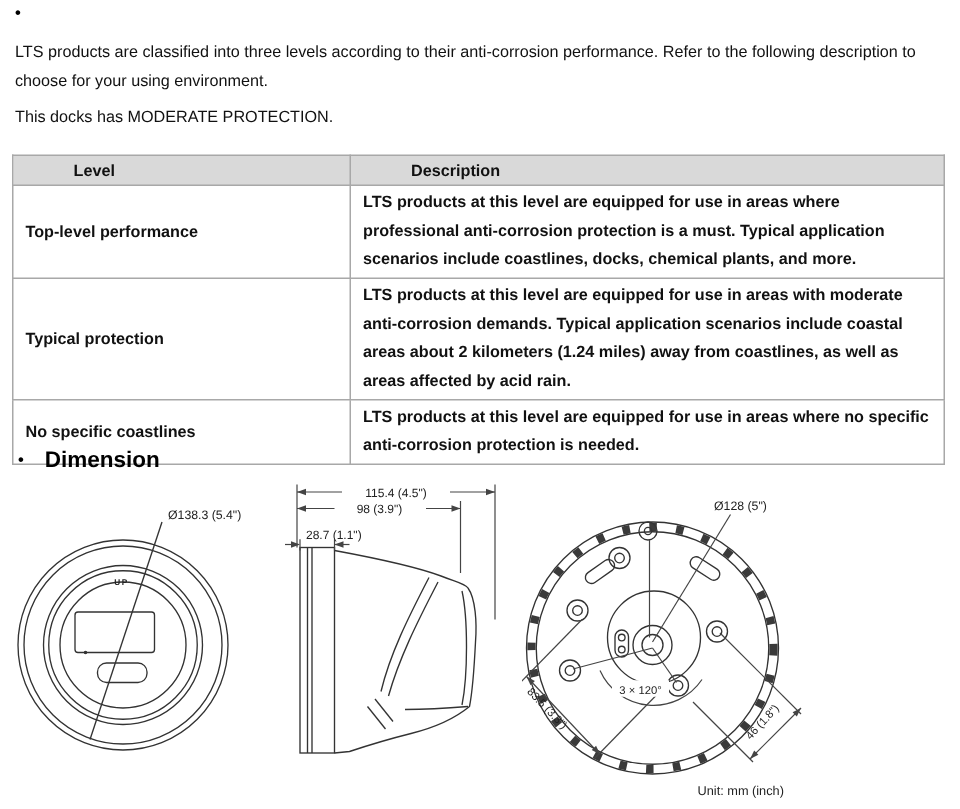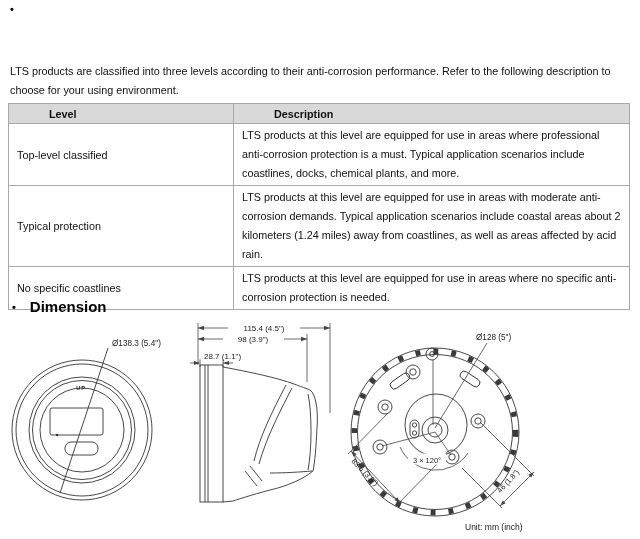--- a/index.html
+++ b/index.html
@@ -7,29 +7,29 @@
     position:relative;width:640px;height:539px;background:#ffffff;
     font-family:"Liberation Sans",sans-serif;color:#1a1a1a;overflow:hidden;
   }
   .h1{
     position:absolute;display:flex;align-items:baseline;gap:14px;
     font-size:15px;font-weight:bold;color:#000;
   }
   .h1 .bullet{font-size:11px;transform:translateY(-1px);}
   .bodytext{
     position:absolute;left:10px;width:624px;
-    font-size:10.8px;line-height:19px;color:#111;margin-top:36px;
+    font-size:10.8px;line-height:19px;color:#111;
   }
   table.rating{
     position:absolute;left:8px;top:103px;width:622px;
     border-collapse:collapse;table-layout:fixed;
     font-size:10.8px;color:#111;
   }
   table.rating th,table.rating td{
-    border:1px solid #a8a8a8;padding:2px 8px;vertical-align:middle;
+    border:1px solid #a8a8a8;padding:2px 8px;vertical-align:middle;font-weight:bold;
   }
   table.rating th{
     background:#d9d9d9;text-align:left;font-weight:bold;height:15px;padding-left:40px;
   }
   td.lvl{width:176px;}
   td.desc{line-height:19px;}
   svg text{font-family:"Liberation Sans",sans-serif;fill:#222;}
   .drw{position:absolute;}
 </style>
 </head>
@@ -45,21 +45,21 @@
 
   <div class="bodytext" style="top:69px;">This docks has MODERATE PROTECTION.</div>
 
   <table class="rating">
     <tbody>
         <tr>
       <th style="width:176px;">Level</th>
       <th>Description</th>
     </tr>
     <tr>
-      <td class="lvl">Top-level classified</td>
+      <td class="lvl">Top-level performance</td>
       <td class="desc">LTS products at this level are equipped for use in areas where professional anti-corrosion protection is a must. Typical application scenarios include coastlines, docks, chemical plants, and more.</td>
     </tr>
     <tr>
       <td class="lvl">Typical protection</td>
       <td class="desc">LTS products at this level are equipped for use in areas with moderate anti-corrosion demands. Typical application scenarios include coastal areas about 2 kilometers (1.24 miles) away from coastlines, as well as areas affected by acid rain.</td>
     </tr>
     <tr>
       <td class="lvl">No specific coastlines</td>
       <td class="desc">LTS products at this level are equipped for use in areas where no specific anti-corrosion protection is needed.</td>
     </tr>

